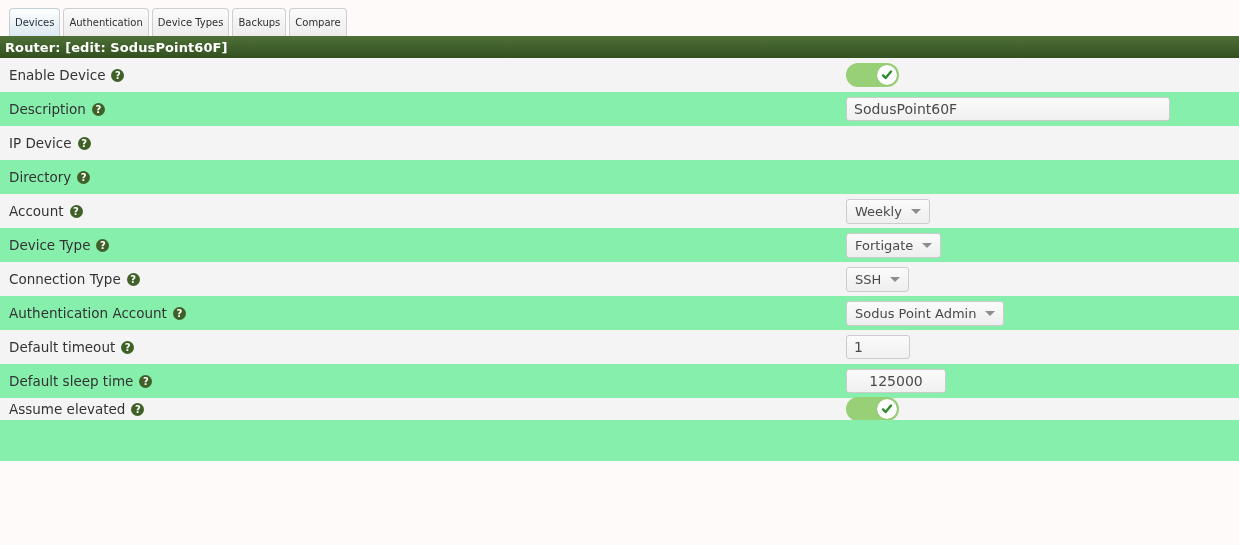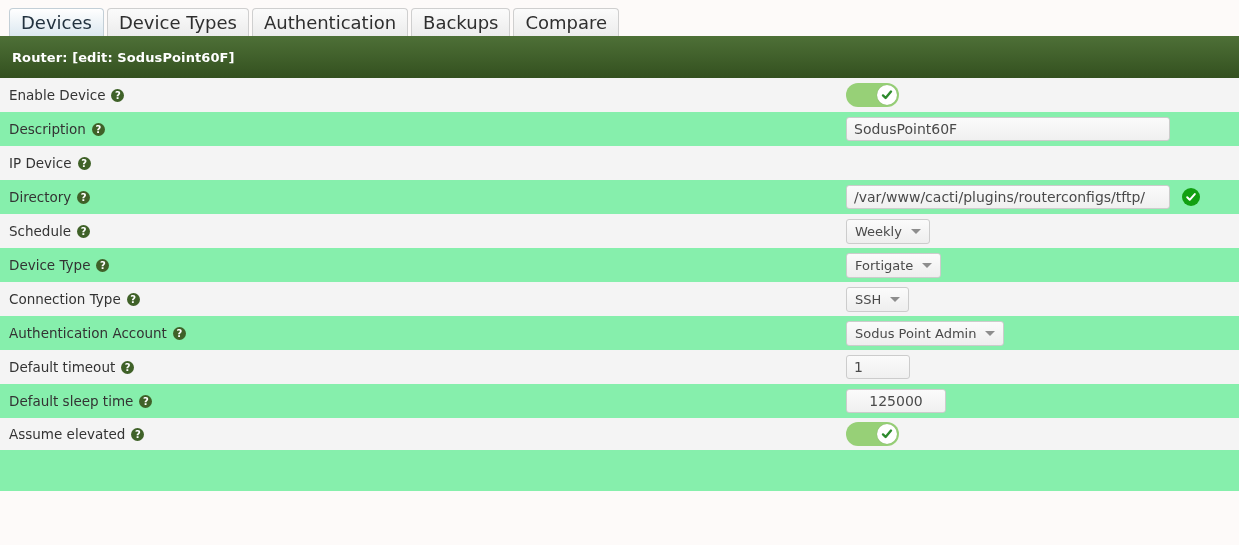--- a/index.html
+++ b/index.html
@@ -16,64 +16,64 @@
     position: relative;
     height: 36px;
     background: #fdfaf9;
     padding-left: 9px;
     display: flex;
     align-items: flex-end;
     gap: 3px;
   }
   .tab {
     height: 28px;
-    padding: 0 11px;
-    display: flex;
-    align-items: center;
-    font-size: 18px;
+    padding: 0 5px;
+    display: flex;
+    align-items: center;
+    font-size: 10px;
     color: #2f2f2f;
     background: linear-gradient(to bottom, #fbfbfb 0%, #ececec 100%);
     border: 1px solid #cfcfcf;
     border-bottom: none;
     border-radius: 4px 4px 0 0;
     cursor: pointer;
     white-space: nowrap;
     line-height: 1;
     text-align: center;
   }
   .tab.selected {
     background: linear-gradient(to bottom, #ffffff 0%, #dce8f0 100%);
     border-color: #c3cfd7;
     color: #22323f;
   }
 
   
   .titlebar {
-    height: 42px;
+    height: 22px;
     background: linear-gradient(to bottom, #4e7037 0%, #33501f 100%);
     color: #ffffff;
     font-size: 13px;
     font-weight: bold;
     display: flex;
     align-items: center;
-    padding-left: 12px;
+    padding-left: 5px;
     letter-spacing: 0.1px;
   }
 
   
   .form { width: 1239px; }
   .row {
     height: 34px;
     display: flex;
     align-items: center;
     background: #f4f4f4;
     position: relative;
   }
   .row.alt { background: #86efac; }
-  .row.tall { height: 32px; }
+  .row.tall { height: 22px; }
   .row.spacer { height: 41px; }
 
   .label {
     width: 846px;
     padding-left: 9px;
     font-size: 13.5px;
     color: #333333;
     display: flex;
     align-items: center;
     gap: 6px;
@@ -171,24 +171,24 @@
   .okcheck svg { display: block; }
 </style>
 </head>
 <body>
 
 <div class="tabbar">
   <div class="tab selected">
       <span>Devices</span>
     </div>
   <div class="tab">
+      <span>Authentication</span>
+    </div>
+  <div class="tab">
       <span>Device Types</span>
-    </div>
-  <div class="tab">
-      <span>Authentication</span>
     </div>
   <div class="tab">
       <span>Backups</span>
     </div>
   <div class="tab">
       <span>Compare</span>
     </div>
 </div>
 
 <div class="titlebar">
@@ -228,33 +228,25 @@
       <span>IP Device</span>
       <span class="help">?</span>
     </div>
   </div>
 
   <div class="row alt">
     <div class="label">
       <span>Directory</span>
       <span class="help">?</span>
     </div>
-    <div class="ctrl">
-      <input class="textin w-wide" type="text" value="/var/www/cacti/plugins/routerconfigs/tftp/" style="">
-      <span class="okcheck">
-        <svg width="12" height="12" viewBox="0 0 12 12">
-            <path d="M2.2 6.3 L4.7 8.8 L9.8 3.1" fill="none" stroke="#ffffff" stroke-width="2" stroke-linecap="round" stroke-linejoin="round"></path>
-          </svg>
-      </span>
-    </div>
-  </div>
-
-  <div class="row">
-    <div class="label">
-      <span>Schedule</span>
+  </div>
+
+  <div class="row">
+    <div class="label">
+      <span>Account</span>
       <span class="help">?</span>
     </div>
     <div class="ctrl">
       <div class="sel">
         <span>Weekly</span>
         <span class="caret"></span>
       </div>
     </div>
   </div>
 

